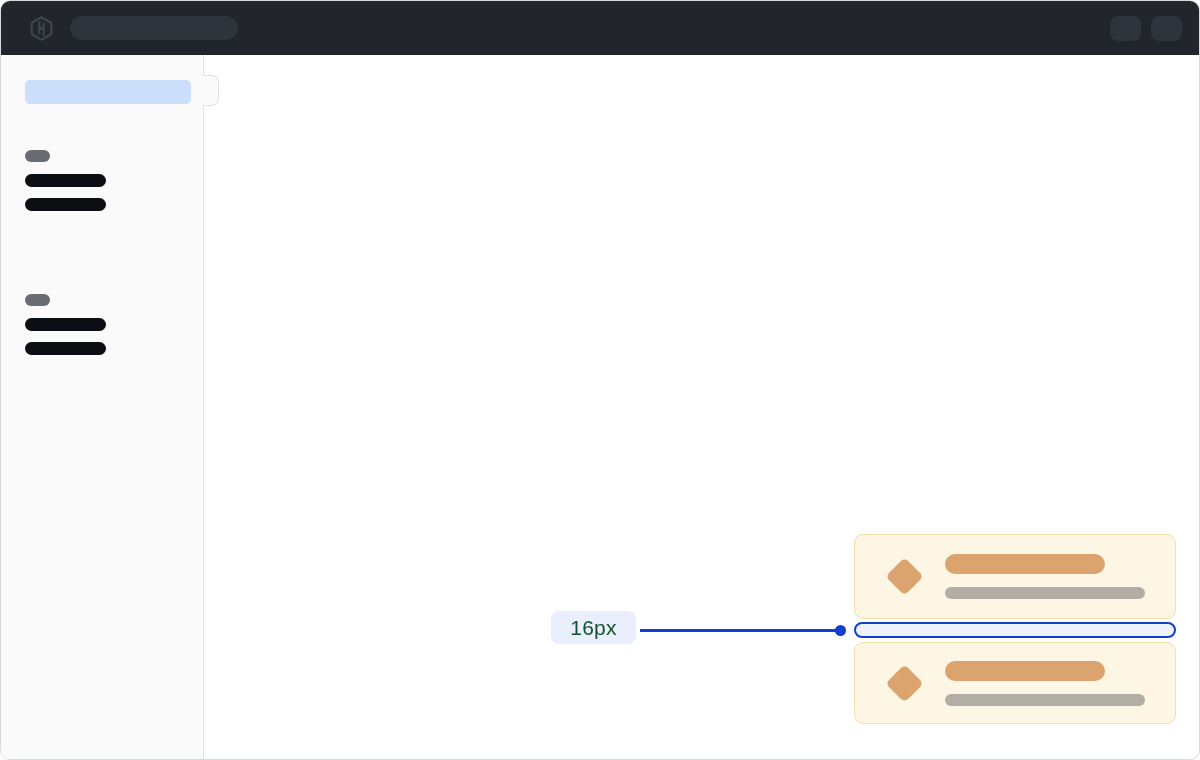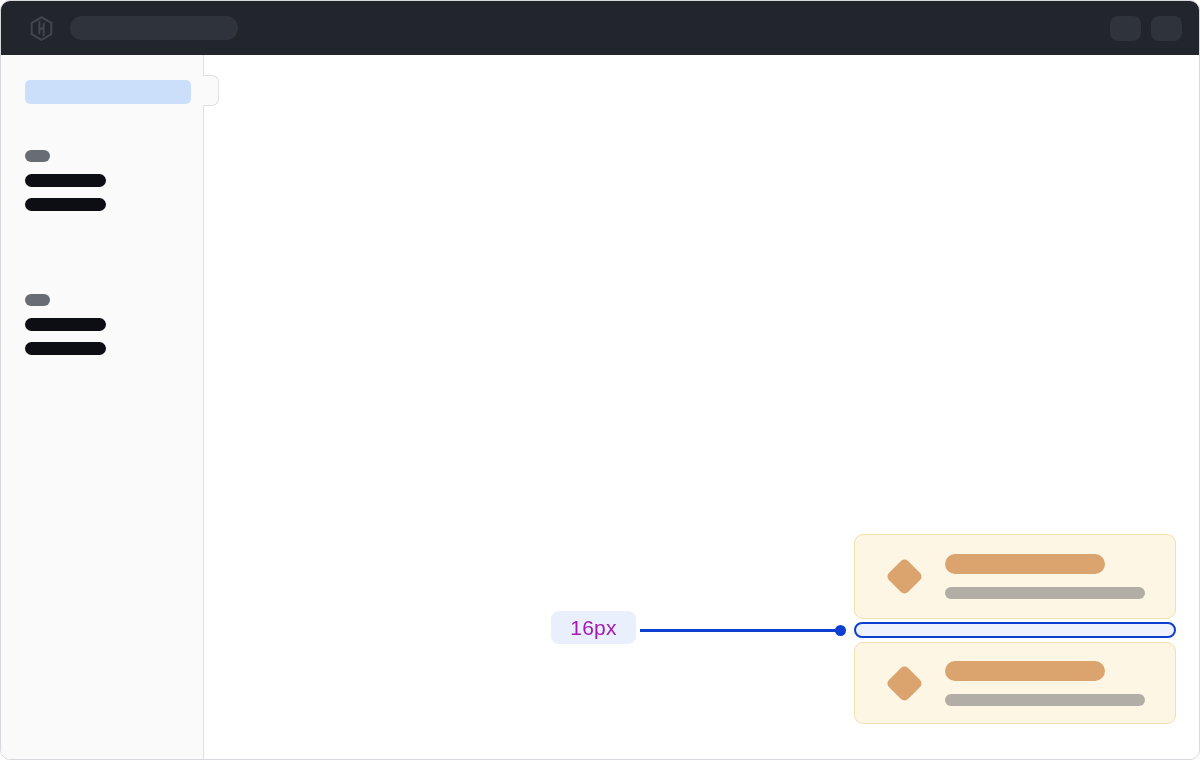--- a/index.html
+++ b/index.html
@@ -54,21 +54,21 @@
   .card-subtitle-bar{width:200px;height:12px;border-radius:6px;background:#b2aea5;}
   
   .gap-rect{
     position:absolute;left:853px;top:621px;width:322px;height:16px;box-sizing:border-box;
     background:#edf2fd;border:2px solid #0d3fd0;border-radius:8px;z-index:2;
   }
   .measure-line{position:absolute;left:639px;top:628px;width:202px;height:3px;background:#0d3fd0;}
   .measure-dot{position:absolute;left:834px;top:624px;width:11px;height:11px;border-radius:50%;background:#0d3fd0;}
   .measure-label{
     position:absolute;left:550px;top:610px;width:85px;height:33px;border-radius:8px;
-    background:#e9effc;color:#a21caf;font-size:21px;font-weight:500;
+    background:#e9effc;color:#14532d;font-size:21px;font-weight:500;
     display:flex;align-items:center;justify-content:center;letter-spacing:0.2px;
   }
 </style>
 </head>
 <body>
 
 <div class="window">
 
   <header class="topbar">
     <svg class="logo" viewBox="0 0 24 24" aria-hidden="true">

